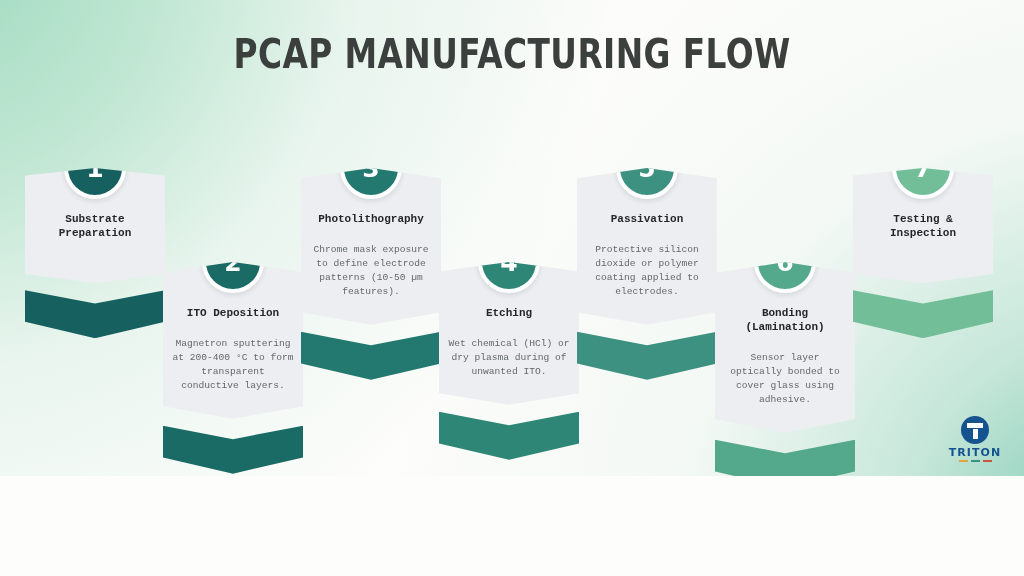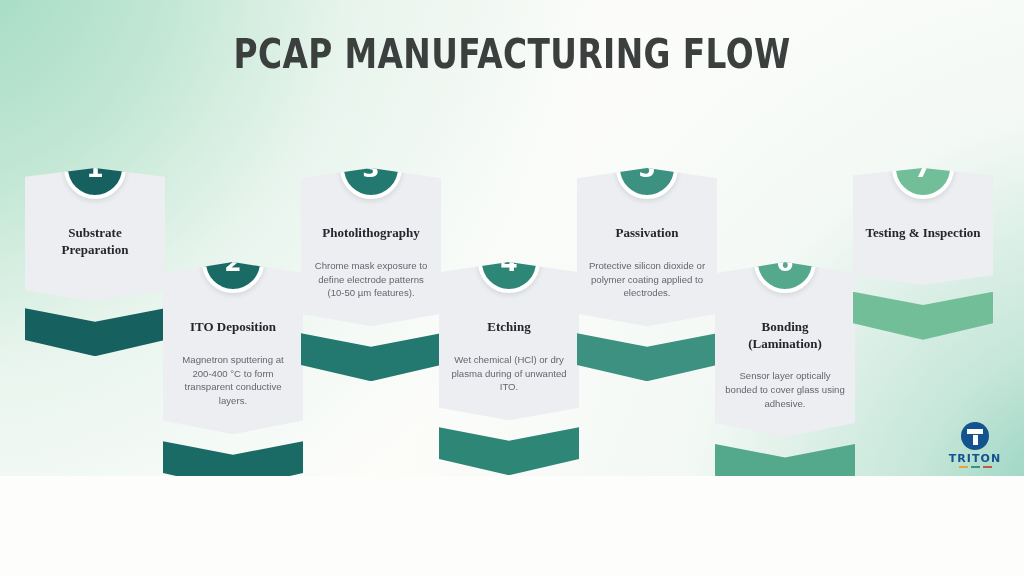--- a/index.html
+++ b/index.html
@@ -54,33 +54,34 @@
     width: 140px;
     background: #eceef1;
     -webkit-clip-path: polygon(0% 6.5%, 50% 0%, 100% 6.5%, 100% 92%, 50% 100%, 0% 92%);
     clip-path: polygon(0% 6.5%, 50% 0%, 100% 6.5%, 100% 92%, 50% 100%, 0% 92%);
     box-sizing: border-box;
     padding: 44px 9px 26px 9px;
     text-align: center;
   }
 
   .card-title {
-    font-family: Liberation Serif, serif;
-    font-weight: bold;
-    font-size: 13px;
+    font-family: Liberation Mono, monospace;
+    font-weight: bold;
+    font-size: 11px;
     line-height: 1.28;
     color: #24262b;
-    margin: 13px 0 17px 0;
+    margin: 0 0 17px 0;
   }
 
   .card-body {
     font-size: 9.6px;
     line-height: 1.45;
     color: #63676d;
     margin: 0;
+    font-family: Liberation Mono, monospace;
   }
 
   .circle {
     position: absolute;
     width: 62px;
     height: 62px;
     border-radius: 50%;
     border: 4px solid #ffffff;
     box-sizing: border-box;
     left: 50%;
@@ -103,21 +104,21 @@
     height: 48px;
     margin-top: 7px;
     -webkit-clip-path: polygon(0% 0%, 50% 28%, 100% 0%, 100% 66%, 50% 100%, 0% 66%);
     clip-path: polygon(0% 0%, 50% 28%, 100% 0%, 100% 66%, 50% 100%, 0% 66%);
   }
 
   
   .logo {
     position: absolute;
     right: 22px;
-    bottom: 8px;
+    bottom: 14px;
     width: 54px;
     text-align: center;
   }
   .logo-mark {
     width: 28px;
     height: 28px;
     border-radius: 50%;
     background: #14538f;
     margin: 0 auto 3px auto;
     position: relative;

